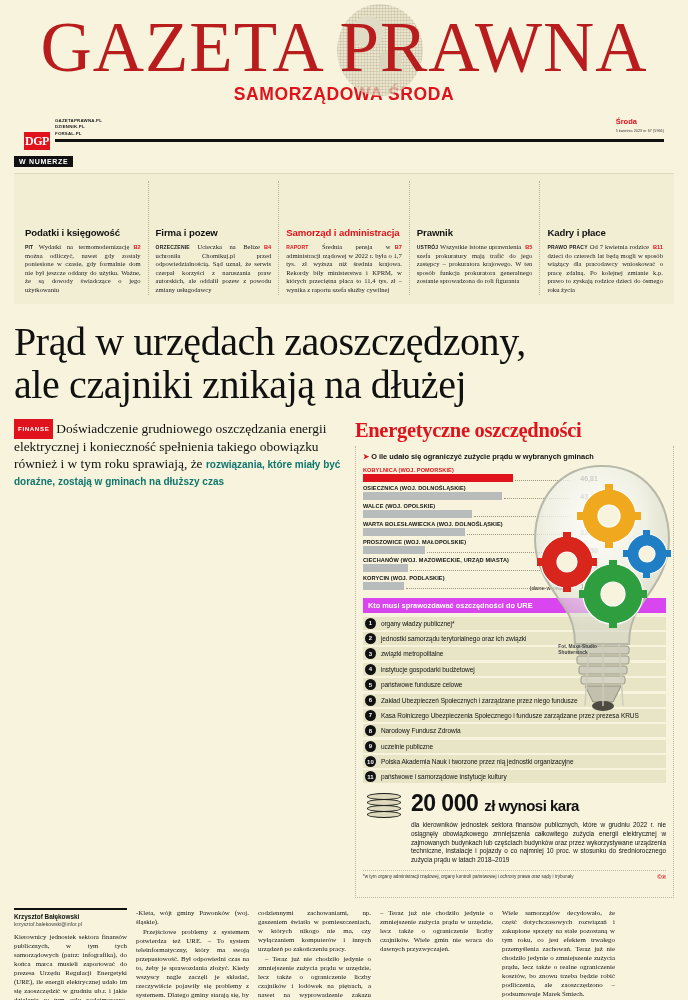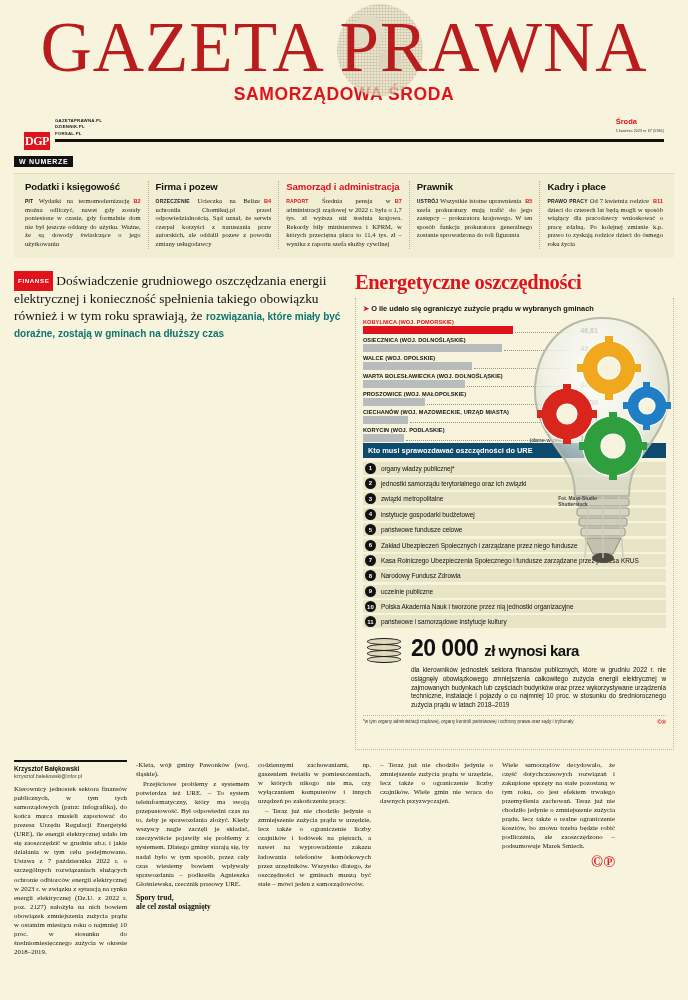--- a/index.html
+++ b/index.html
@@ -71,21 +71,21 @@
     font-size: 7px; letter-spacing: .7px; padding: 2px 5px;
   }
   .briefs {
     display: flex; margin-top: 5px; background: #f2eed4;
     padding: 7px 4px 9px 4px; border-top: 1px solid #ddd8bc;
   }
   .brief { flex: 1; padding: 0 7px; border-right: 1px dotted #b9b296; }
   .brief:last-child { border-right: none; }
   .brief h3 {
     font-family: "Liberation Sans", sans-serif; font-size: 9.6px;
-    font-weight: bold; color: #111; margin-bottom: 5px; letter-spacing: -.1px;
+    font-weight: bold; color: #111; margin-bottom: 5px; letter-spacing: -.1px; margin-top: 46px;
   }
   .brief.red h3 { color: #e0121b; }
   .brief p {
     font-family: "Liberation Serif", serif; font-size: 6.6px;
     line-height: 8.6px; color: #1a1a1a; text-align: justify;
   }
   .brief .kicker {
     font-family: "Liberation Sans", sans-serif; font-weight: bold;
     font-size: 5px; letter-spacing: .2px; text-transform: uppercase;
   }
@@ -150,22 +150,22 @@
   .barval {
     font-family: "Liberation Sans", sans-serif; font-weight: bold;
     font-size: 7px; color: #111; width: 26px; text-align: right;
   }
   .units {
     font-family: "Liberation Sans", sans-serif; font-size: 6px;
     color: #111; text-align: right; width: 205px; margin-top: -7px;
   }
 
   .ure-bar {
-    background: #0c4a6e; color: #fff; font-family: "Liberation Sans", sans-serif;
-    font-weight: bold; font-size: 7.4px; padding: 3px 5px; 
+    background: #d946ef; color: #fff; font-family: "Liberation Sans", sans-serif;
+    font-weight: bold; font-size: 7.4px; padding: 3px 5px; margin-top: 7px;
   }
   .olist { margin-top: 4px; }
   .oitem {
     display: flex; align-items: center; background: #e8e4c6;
     margin-bottom: 2.4px; height: 13px; padding-left: 2px;
   }
   .onum {
     width: 11px; height: 11px; border-radius: 50%; background: #111; color: #fff;
     font-family: "Liberation Sans", sans-serif; font-weight: bold; font-size: 6px;
     display: flex; align-items: center; justify-content: center;
@@ -278,20 +278,24 @@
           <h3>Prawnik</h3>
           <p><span class="pageref">B5</span><span class="kicker">USTRÓJ</span> <span>Wszystkie istotne uprawnienia szefa prokuratury mają trafić do jego zastępcy – prokuratora krajowego. W ten sposób funkcja prokuratora generalnego zostanie sprowadzona do roli figuranta</span></p>
         </div>
         <div class="brief">
           <h3>Kadry i płace</h3>
           <p><span class="pageref">B11</span><span class="kicker">PRAWO PRACY</span> <span>Od 7 kwietnia rodzice dzieci do czterech lat będą mogli w sposób wiążący dla pracodawcy wnioskować o pracę zdalną. Po kolejnej zmianie k.p. prawo to zyskają rodzice dzieci do ósmego roku życia</span></p>
         </div>
       </div>
   </div>
 
+  <div class="headline">
+    <div>Prąd w urzędach zaoszczędzony,</div>
+    <div>ale czajniki znikają na dłużej</div>
+  </div>
 
   <div class="midrow">
 
     <div class="lead-col">
       <div class="lead">
         <span class="tag-finanse">FINANSE</span><span>Doświadczenie grudniowego oszczędzania energii elektrycznej i konieczność spełnienia takiego obowiązku również i w tym roku sprawiają, że </span><span class="hl">rozwiązania, które miały być doraźne, zostają w gminach na dłuższy czas</span>
       </div>
     </div>
 
     <div class="info-col">

